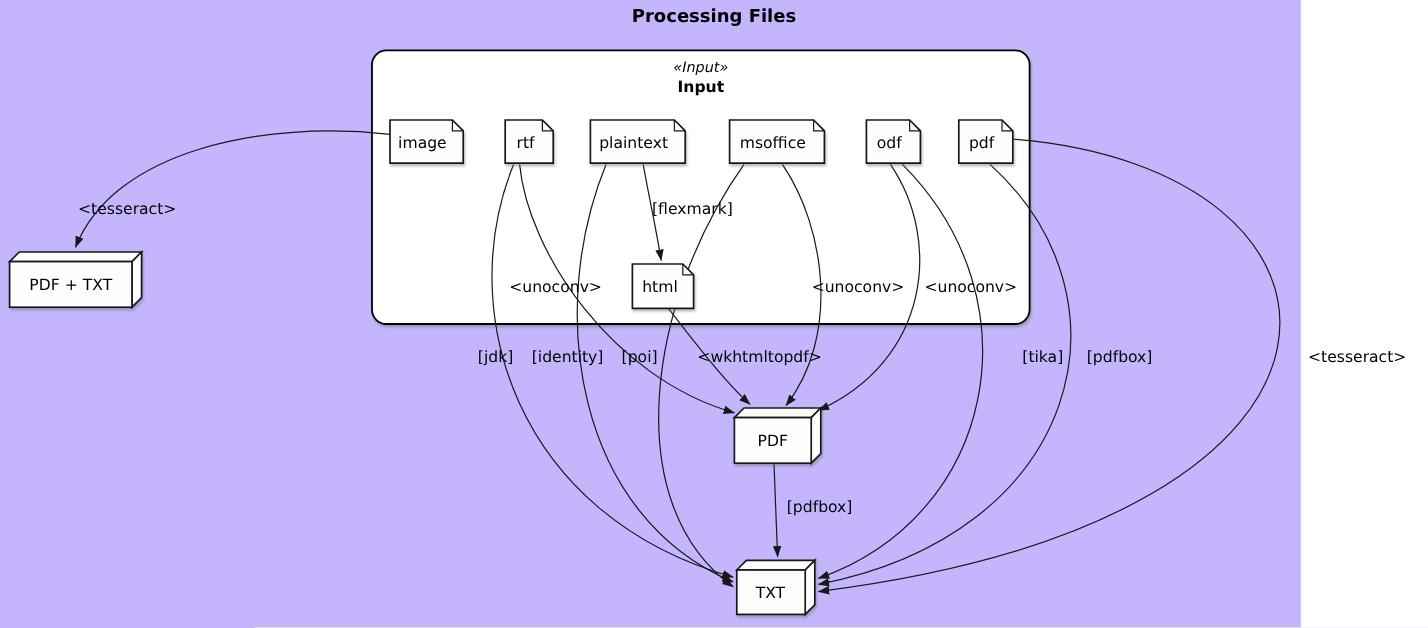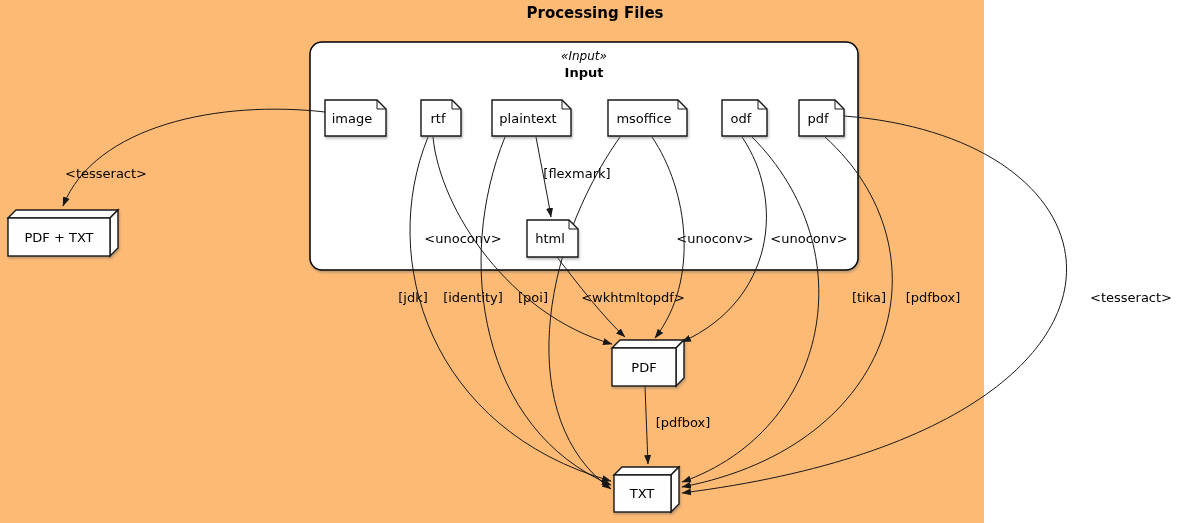--- a/index.html
+++ b/index.html
@@ -1,20 +1,20 @@
 <!DOCTYPE html>
 <html><head>
 <meta charset="utf-8">
 <style>
   html, body { margin: 0; padding: 0; background: #ffffff; }
   .canvas {
     position: relative;
-    width: 984px;
+    width: 1084px;
     height: 523px;
-    background: #fdba74;
+    background: #c4b5fd;
     font-family: "DejaVu Sans", sans-serif;
   }
   svg { display: block; }
   svg text {
     font-family: "DejaVu Sans", sans-serif;
     font-size: 13px;
     fill: #000000;
   }
   .title-text { font-size: 15px; font-weight: bold; }
   .stereotype-text { font-style: italic; font-size: 12px; }

